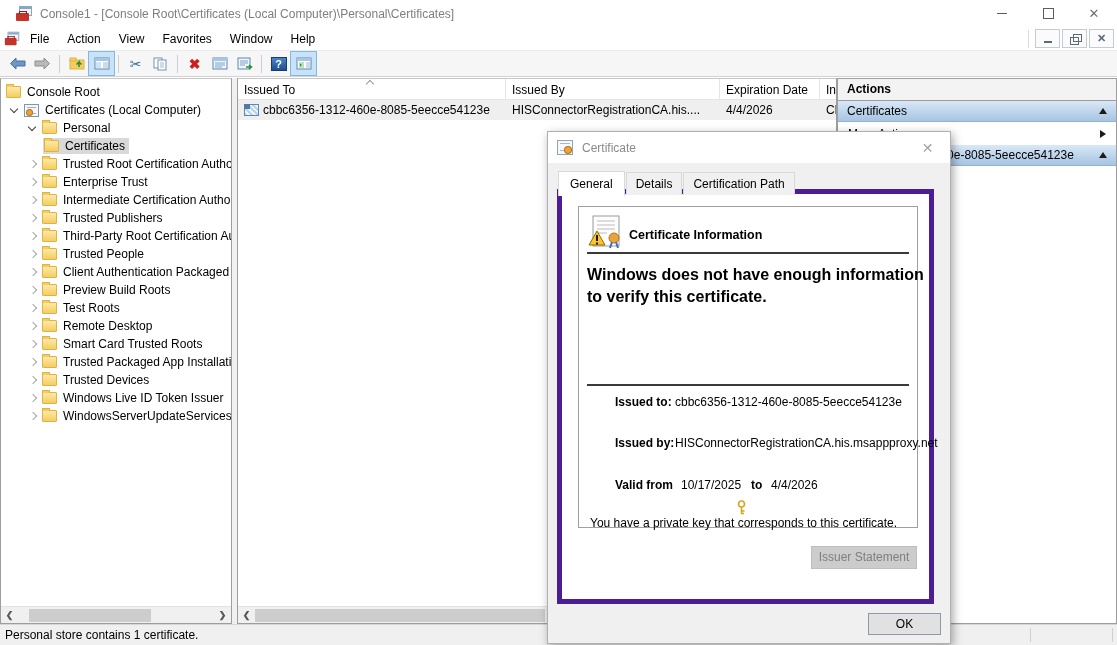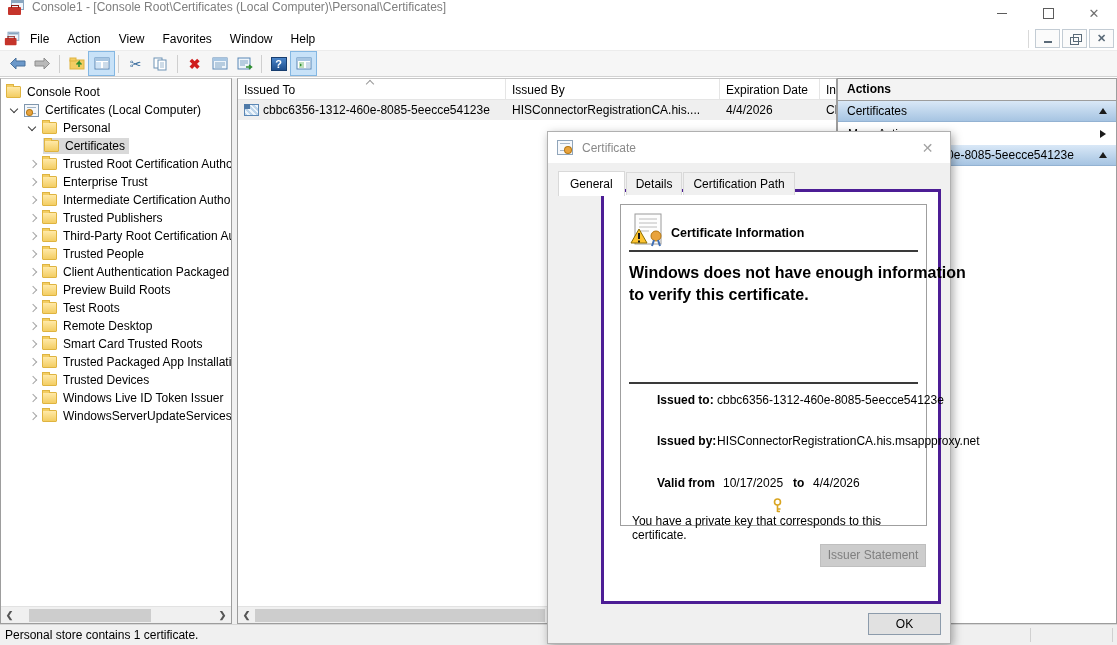--- a/index.html
+++ b/index.html
@@ -1,20 +1,20 @@
 <!DOCTYPE html>
 <html><head>
 <meta charset="utf-8">
 <style>
   * { box-sizing:border-box; margin:0; padding:0; }
   html,body { width:1117px; height:645px; overflow:hidden; }
   body { font-family:"Liberation Sans",sans-serif; font-size:12px; color:#000; background:#fff; position:relative; }
 
   
-  .titlebar { height:27px; display:flex; background:#fff; padding-left:8px; }
+  .titlebar { height:27px; display:flex; align-items:center; background:#fff; padding-left:16px; }
   .mmc-icon { width:17px; height:15px; position:relative; flex:none; }
   .mmc-icon .win { position:absolute; left:3px; top:0; width:13px; height:10px; background:#eef4fa; border:1px solid #8aa6c0; }
   .mmc-icon .win::before { content:""; position:absolute; left:0; top:0; right:0; height:2px; background:#8aa6c0; }
   .mmc-icon .box { position:absolute; left:0; bottom:0; width:13px; height:8px; background:#c5342b; border-radius:1px; }
   .mmc-icon .box::before { content:""; position:absolute; left:3px; top:-2px; width:6px; height:2px; border:1px solid #8c1f18; border-bottom:none; }
   .title-text { color:#7e7e7e; margin-left:7px; white-space:nowrap; }
   .win-controls { margin-left:auto; display:flex; height:100%; }
   .wc-btn { width:46px; height:100%; display:flex; align-items:center; justify-content:center; color:#5c5c5c; font-size:11px; }
   .wc-min::after { content:""; width:10px; height:1px; background:#5c5c5c; }
   .wc-max::after { content:""; width:9px; height:9px; border:1px solid #5c5c5c; }
@@ -91,21 +91,21 @@
   .dialog { position:absolute; left:547px; top:131px; width:404px; height:513px; background:#f0f0f0; border:1px solid #b0b0b0; box-shadow:2px 3px 9px rgba(0,0,0,.35); z-index:20; }
   .dlg-title { height:31px; background:#fff; display:flex; align-items:center; padding-left:9px; }
   .dlg-cert-ico { width:16px; height:15px; position:relative; background:#f7f9fc; border:1px solid #90a5ba; flex:none; }
   .dlg-cert-ico::before { content:""; position:absolute; left:2px; top:2px; width:10px; height:6px; border-top:1px solid #aab9c8; border-bottom:1px solid #aab9c8; }
   .dlg-cert-ico::after { content:""; position:absolute; right:1px; bottom:1px; width:6px; height:6px; border-radius:50%; background:#e8a33d; box-shadow:0 0 0 1px #b57711; }
   .dlg-title-text { color:#8a8a8a; margin-left:9px; flex:1; }
   .dlg-close { width:45px; height:31px; display:flex; align-items:center; justify-content:center; color:#a3a3a3; font-size:14px; }
   .tab-strip { display:flex; align-items:flex-end; padding:7px 0 0 10px; position:relative; z-index:2; }
   .tab { padding:4px 9px 4px; border:1px solid #d9d9d9; border-bottom:none; background:#f0f0f0; margin-right:1px; }
   .tab.active { background:#fff; padding:5px 11px 5px; position:relative; top:1px; border-color:#d9d9d9; }
-  .tab-page { position:absolute; left:9px; right:9px; top:57px; height:415px; background:#fff; border:3px solid #4c1d95;margin-left:44px; }
+  .tab-page { position:absolute; left:9px; right:16px; top:57px; height:415px; background:#fff; border:5px solid #4c1d95; }
   .info-box { position:absolute; left:16px; right:11px; top:12px; height:322px; border:1px solid #9f9f9f; background:#fff; }
   .big-cert { position:absolute; left:8px; top:8px; }
   .info-title { position:absolute; left:50px; top:21px; font-weight:bold; font-size:12.5px; }
   .rule { position:absolute; left:8px; right:8px; height:2px; background:#3a3a3a; }
   .warn-text { position:absolute; left:8px; top:57px; width:345px; font-weight:bold; font-size:16px; line-height:1.35; }
   .fline { position:absolute; left:36px; white-space:nowrap; }
   .fline b { display:inline-block; }
   .lbl-issuedto { width:60px; margin-right:0px; }
   .lbl-issuedby { width:60px; }
   .keyline { position:absolute; left:7px; top:293px; display:flex; align-items:center;flex-direction:column; }

